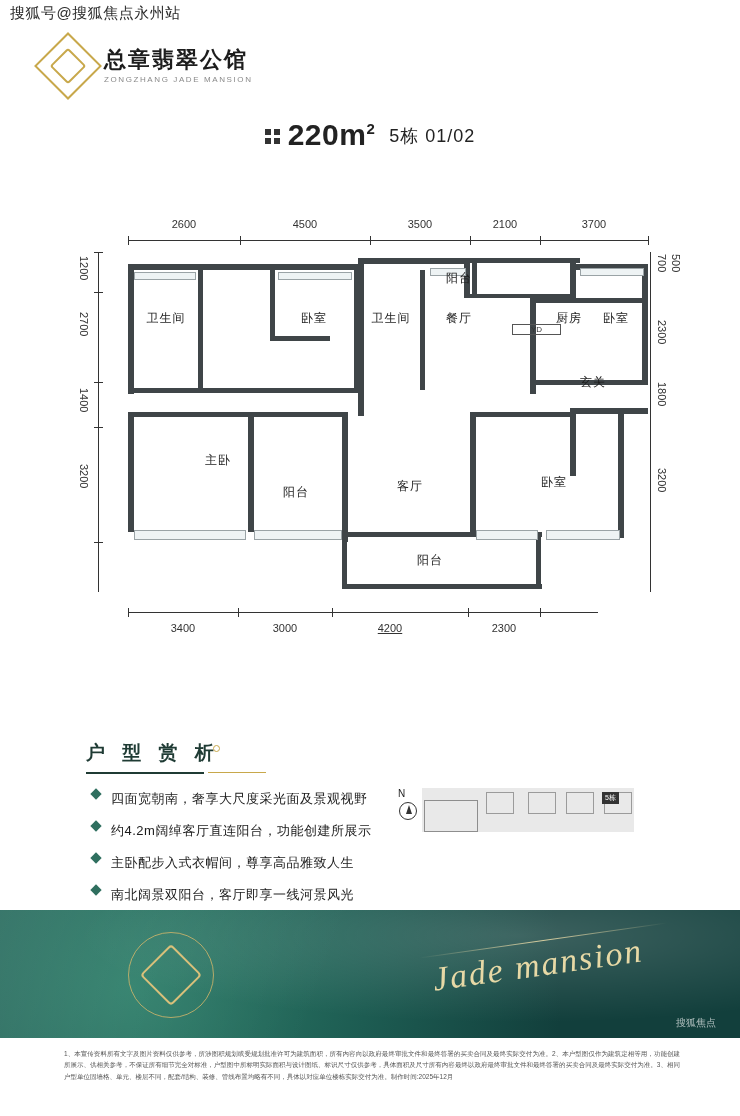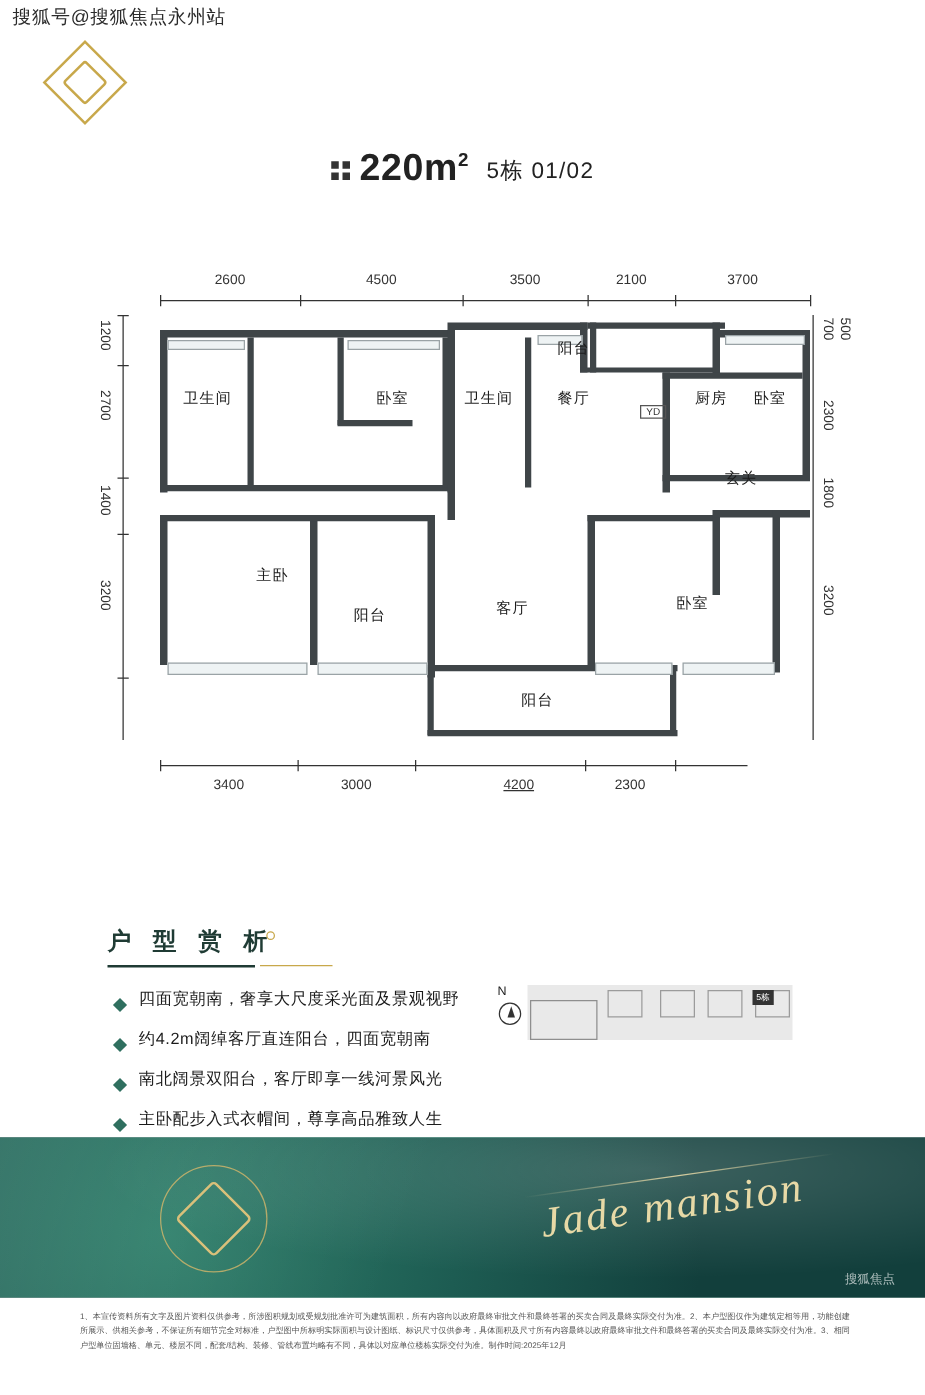--- a/index.html
+++ b/index.html
@@ -52,21 +52,21 @@
     letter-spacing:1px;
   }
   .wall{position:absolute;background:#3f4548;}
   .glass{position:absolute;border:1px solid #9aa3a6;background:#eef3f4;}
   
   .sec-title{position:absolute;left:86px;top:740px;font-size:19px;font-weight:bold;letter-spacing:6px;color:#1f3b34;}
   .sec-underline{position:absolute;left:86px;top:772px;width:118px;height:2px;background:#1f3b34;}
   .sec-underline2{position:absolute;left:208px;top:772px;width:58px;height:1px;background:#c8a84b;}
   .sec-dot{position:absolute;left:213px;top:745px;width:5px;height:5px;border:1px solid #c8a84b;border-radius:50%;}
   .bullets{position:absolute;left:92px;top:790px;}
-  .bullet{display:flex;align-items:flex-end;margin-bottom:14px;font-size:13px;color:#1b1b1b;letter-spacing:0.5px;}
+  .bullet{display:flex;align-items:flex-start;margin-bottom:14px;font-size:13px;color:#1b1b1b;letter-spacing:0.5px;}
   .bullet .dia{width:8px;height:8px;background:#2f6f5f;transform:rotate(45deg);margin-right:11px;flex:0 0 auto;}
   
   .sitemap{position:absolute;left:398px;top:786px;width:240px;height:66px;}
   .site-bg{position:absolute;left:24px;top:2px;width:212px;height:44px;background:#e9e9e9;}
   .site-line{position:absolute;border:1px solid #9b9b9b;}
   .north{position:absolute;left:0px;top:2px;font-size:10px;color:#222;}
   .north-c{position:absolute;left:1px;top:16px;width:16px;height:16px;border:1px solid #333;border-radius:50%;}
   .north-c:after{content:"";position:absolute;left:6px;top:2px;border-left:3px solid transparent;border-right:3px solid transparent;border-bottom:9px solid #333;}
   .sitetag{position:absolute;background:#333;color:#fff;font-size:7px;padding:1px 3px;}
   
@@ -103,20 +103,24 @@
     color:#555;text-align:justify;
   }
 </style>
 </head>
 <body>
 
 <div class="watermark-top">搜狐号@搜狐焦点永州站</div>
 
 <div class="logo-wrap">
   <div class="logo-mark"></div>
+  <div class="logo-text">
+    <div class="logo-cn">总章翡翠公馆</div>
+    <div class="logo-en">ZONGZHANG JADE MANSION</div>
+  </div>
 </div>
 
 <div class="title-row">
   <div class="title-icon"></div>
   <div class="title-area">
     <span>220</span><span>m</span><span class="sup">2</span>
   </div>
   <div class="title-bldg">5栋 01/02</div>
 </div>
 
@@ -157,21 +161,21 @@
 
   <div class="tickline" style="left:58px;top:400px;width:470px;height:1px;"></div>
   <div class="tickline" style="left:58px;top:396px;width:1px;height:9px;"></div>
   <div class="tickline" style="left:168px;top:396px;width:1px;height:9px;"></div>
   <div class="tickline" style="left:262px;top:396px;width:1px;height:9px;"></div>
   <div class="tickline" style="left:398px;top:396px;width:1px;height:9px;"></div>
   <div class="tickline" style="left:470px;top:396px;width:1px;height:9px;"></div>
 
   <div class="dim dim-h" style="left:58px;top:410px;width:110px;">3400</div>
   <div class="dim dim-h" style="left:168px;top:410px;width:94px;">3000</div>
-  <div class="dim dim-h" style="left:277px;top:410px;width:136px;text-decoration:underline;">4200</div>
+  <div class="dim dim-h" style="left:252px;top:410px;width:136px;text-decoration:underline;">4200</div>
   <div class="dim dim-h" style="left:398px;top:410px;width:72px;">2300</div>
 
   <div class="wall" style="left:58px;top:52px;width:6px;height:130px;"></div>
   <div class="wall" style="left:58px;top:52px;width:236px;height:6px;"></div>
   <div class="wall" style="left:288px;top:52px;width:6px;height:130px;"></div>
   <div class="wall" style="left:288px;top:46px;width:112px;height:6px;"></div>
   <div class="wall" style="left:394px;top:46px;width:6px;height:40px;"></div>
   <div class="wall" style="left:394px;top:82px;width:110px;height:4px;"></div>
   <div class="wall" style="left:400px;top:46px;width:110px;height:5px;"></div>
   <div class="wall" style="left:402px;top:46px;width:5px;height:40px;"></div>
@@ -221,44 +225,44 @@
   <div class="room" style="left:360px;top:58px;width:58px;">阳台</div>
   <div class="room" style="left:468px;top:98px;width:62px;">厨房</div>
   <div class="room" style="left:512px;top:98px;width:68px;">卧室</div>
   <div class="room" style="left:492px;top:162px;width:62px;">玄关</div>
   <div class="room" style="left:118px;top:240px;width:60px;">主卧</div>
   <div class="room" style="left:196px;top:272px;width:60px;">阳台</div>
   <div class="room" style="left:310px;top:266px;width:60px;text-align:center;">客厅</div>
   <div class="room" style="left:450px;top:262px;width:68px;">卧室</div>
   <div class="room" style="left:330px;top:340px;width:60px;">阳台</div>
 
-  <div style="position:absolute;left:442px;top:112px;border:1px solid #555;padding:0 4px;font-size:8px;color:#333;">YD</div>
+  <div style="position:absolute;left:442px;top:112px;border:1px solid #555;padding:0 18px;font-size:8px;color:#333;">YD</div>
 </div>
 
 <div class="sec-title">户 型 赏 析</div>
 <div class="sec-underline"></div>
 <div class="sec-underline2"></div>
 <div class="sec-dot"></div>
 
 <div class="bullets">
   <div class="bullet">
     <span class="dia"></span>
     <span>四面宽朝南，奢享大尺度采光面及景观视野</span>
   </div>
   <div class="bullet">
     <span class="dia"></span>
-    <span>约4.2m阔绰客厅直连阳台，四面宽朝南</span>
+    <span>约4.2m阔绰客厅直连阳台，功能创建所展示</span>
+  </div>
+  <div class="bullet">
+    <span class="dia"></span>
+    <span>主卧配步入式衣帽间，尊享高品雅致人生</span>
   </div>
   <div class="bullet">
     <span class="dia"></span>
     <span>南北阔景双阳台，客厅即享一线河景风光</span>
-  </div>
-  <div class="bullet">
-    <span class="dia"></span>
-    <span>主卧配步入式衣帽间，尊享高品雅致人生</span>
   </div>
 </div>
 
 <div class="sitemap">
   <div class="site-bg"></div>
   <div class="north">N</div>
   <div class="north-c"></div>
   <div class="site-line" style="left:26px;top:14px;width:52px;height:30px;border-color:#8e8e8e;"></div>
   <div class="site-line" style="left:88px;top:6px;width:26px;height:20px;"></div>
   <div class="site-line" style="left:130px;top:6px;width:26px;height:20px;"></div>

